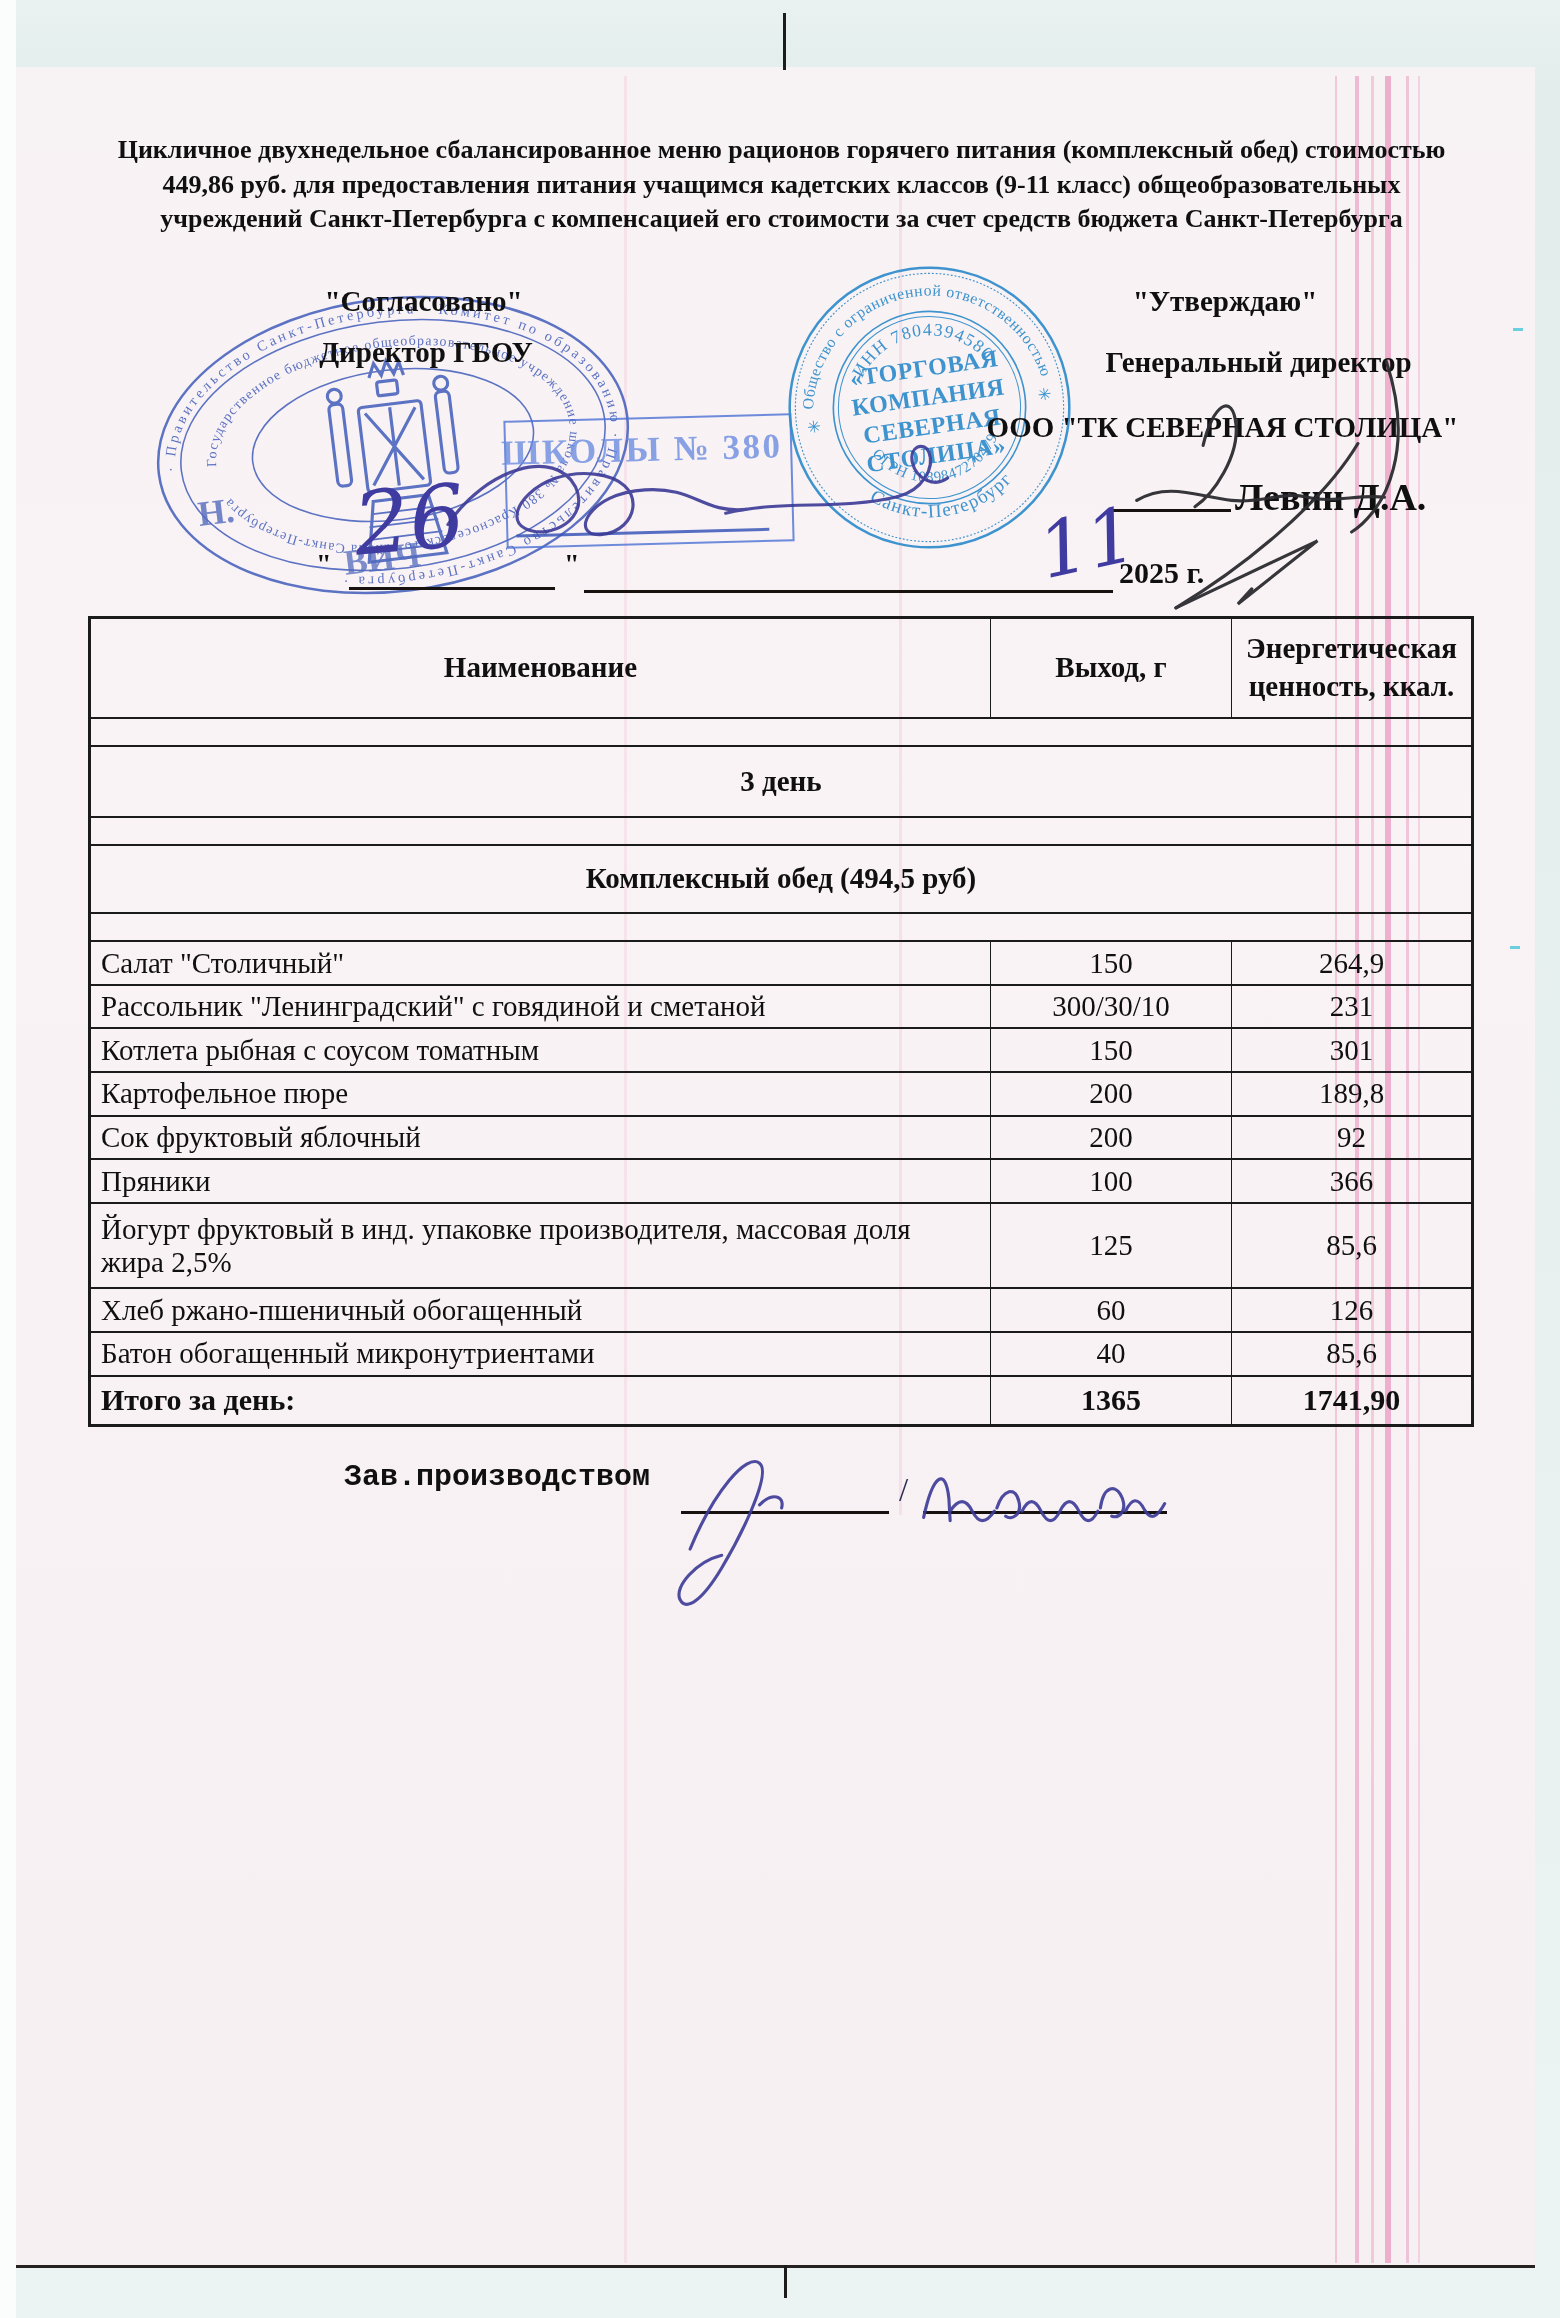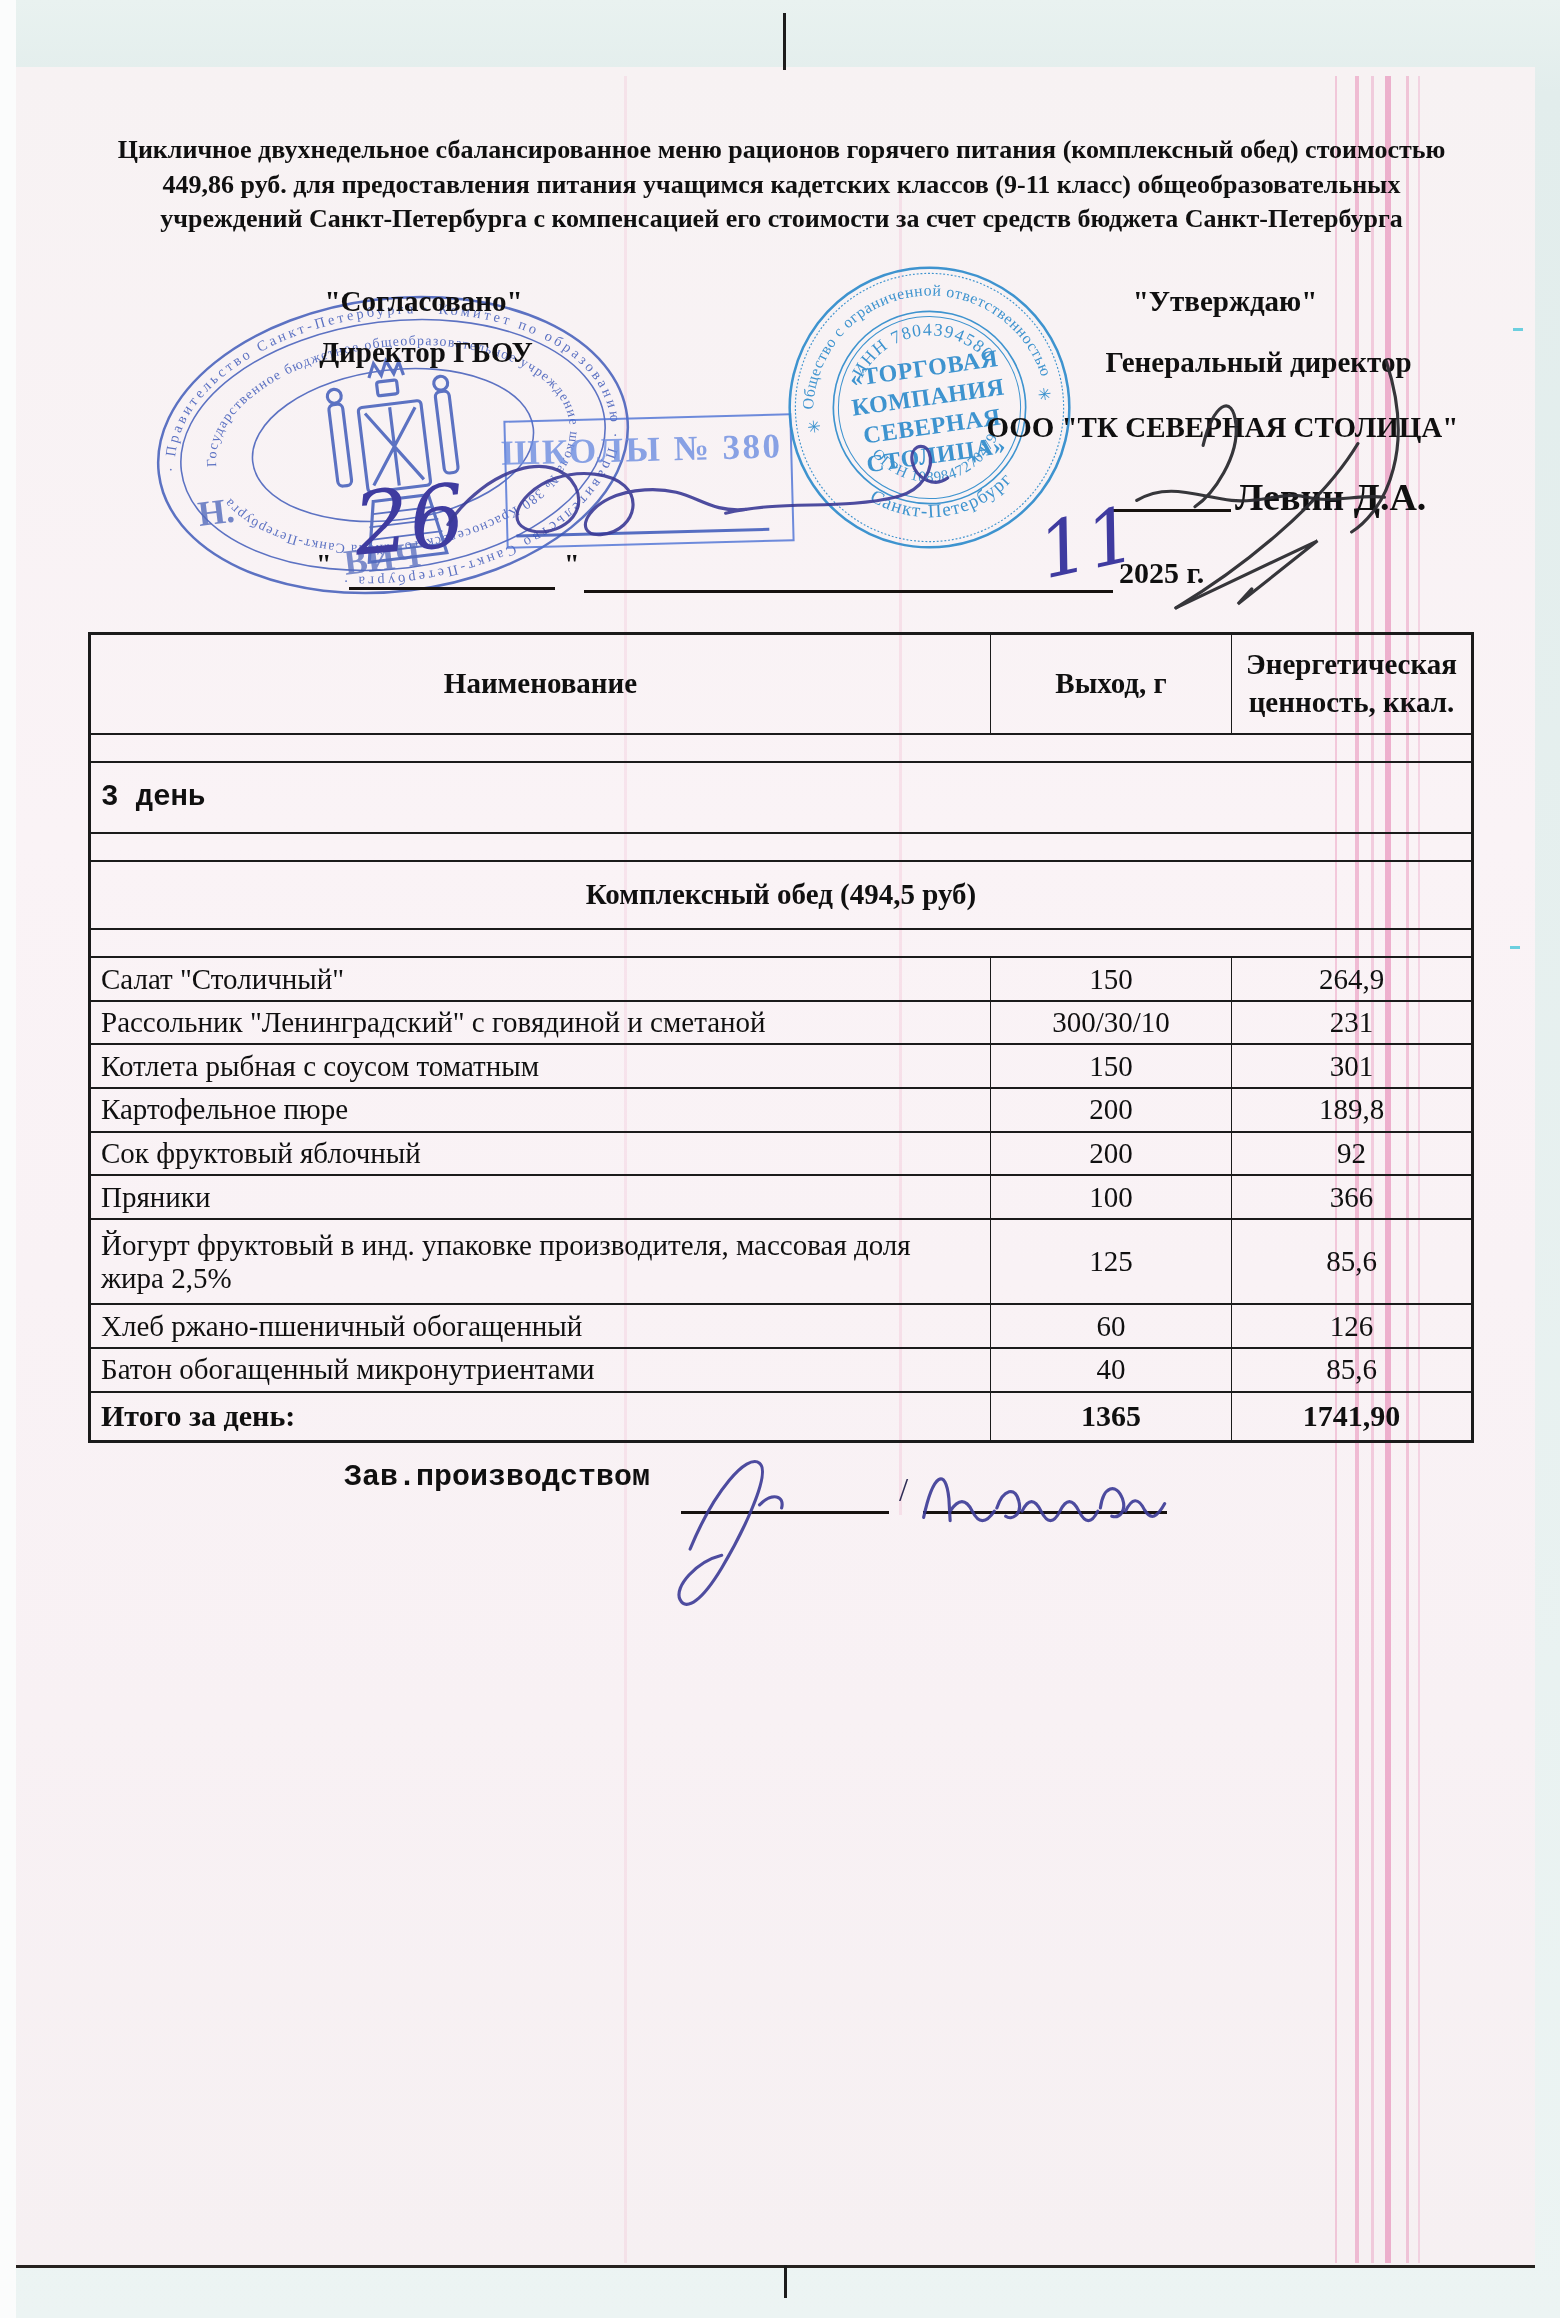--- a/index.html
+++ b/index.html
@@ -15,27 +15,27 @@
   .abs{position:absolute;}
   .streak{position:absolute;top:76px;height:2187px;}
   .title{left:104px;top:121px;width:1355px;text-align:center;font-weight:bold;
     font-size:26px;line-height:1.33;margin-top:12px;}
   .appr{font-weight:bold;font-size:29px;text-align:center;}
   .year{font-weight:bold;font-size:30px;}
   .uline{background:#17120f;height:3.2px;}
   .hand{font-style:italic;color:#3f3ba0;font-family:"DejaVu Serif",serif;}
   .quote{font-weight:bold;font-size:28px;}
   table.menu{position:absolute;left:88px;top:616px;width:1383px;
-    border-collapse:collapse;table-layout:fixed;border:3.8px solid #1b1b1b;margin-top:16px;}
+    border-collapse:collapse;table-layout:fixed;border:3.8px solid #1b1b1b;}
   table.menu td{border:2.5px solid #1b1b1b;border-left-width:1.9px;border-right-width:1.9px;
     font-size:29px;padding:1.3px 10px;vertical-align:middle;overflow:hidden;}
   td.th{font-weight:bold;text-align:center;height:95px;}
   td.th-energy{font-size:22px;line-height:1.3;}
   tr.spacer td{height:26.5px;padding:0;}
-  td.day{height:66px;text-align:left;font-weight:bold;font-size:30px;font-family:Liberation Mono, monospace;}
+  td.day{height:66px;text-align:center;font-weight:bold;font-size:30px;}
   td.meal{height:63px;text-align:center;font-weight:bold;font-size:37px;}
   td.num{text-align:center;}
   tr.r td{height:39px;}
   tr.r-tall td{height:81px;}
   tr.total td{height:45px;font-weight:bold;font-size:30px;}
   .footer-label{font-weight:bold;font-size:30px;font-family:Liberation Mono, monospace;}
   .slash{font-size:33px;color:#2e2d55;}
   svg{position:absolute;overflow:visible;}
   .cyan-dash{position:absolute;width:10px;height:3.2px;background:#49c6da;opacity:.8;}
 </style>

